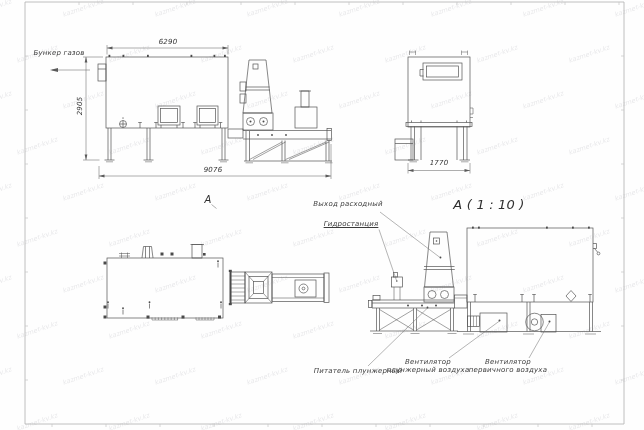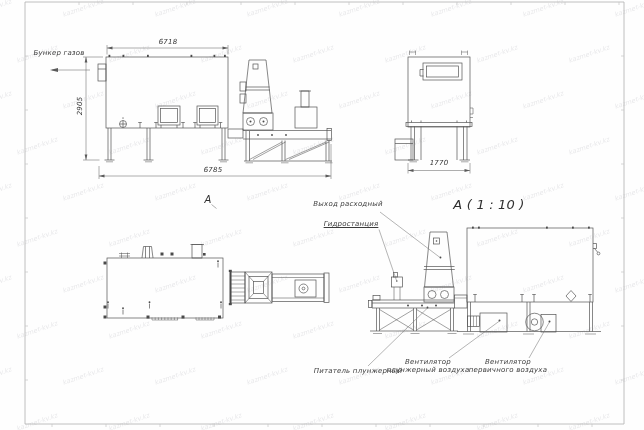--- a/index.html
+++ b/index.html
@@ -318,23 +318,23 @@
       <path d="M380 212 L440 257.5"></path>
       <path d="M379 229.5 L396.5 280.5"></path>
       <path d="M368 366 L427.5 308"></path>
       <path d="M449 358 L499.5 321"></path>
       <path d="M529 358 L549.5 322"></path>
     </g>
   </svg>
 
   <div class="lbl" style="left:59px;top:49px;">Бункер газов</div>
 
-  <div class="lbl dim" style="left:168px;top:37.5px;">6718</div>
+  <div class="lbl dim" style="left:168px;top:37.5px;">6290</div>
   <div class="lbl dim rot" style="left:80px;top:106px;">2905</div>
-  <div class="lbl dim" style="left:213px;top:166px;">6785</div>
+  <div class="lbl dim" style="left:213px;top:166px;">9076</div>
   <div class="lbl dim" style="left:439px;top:159px;">1770</div>
 
   <div class="lbl viewmark" style="left:208px;top:193.5px;">А</div>
   <div class="lbl viewscale" style="left:489px;top:196.5px;">А ( 1 : 10 )</div>
 
   <div class="lbl" style="left:348px;top:200px;">Выход расходный</div>
   <div class="lbl" style="left:351px;top:220px;text-decoration:underline;">Гидростанция</div>
   <div class="lbl" style="left:330px;top:366.5px;margin-left:28px;">Питатель плунжерный</div>
 
   <div class="lbl two" style="left:428px;top:359px;">

